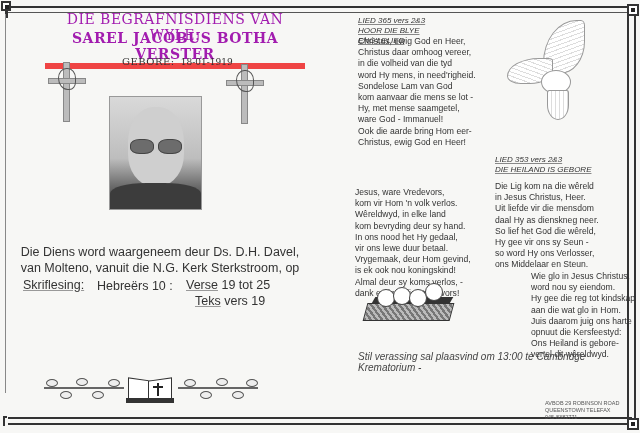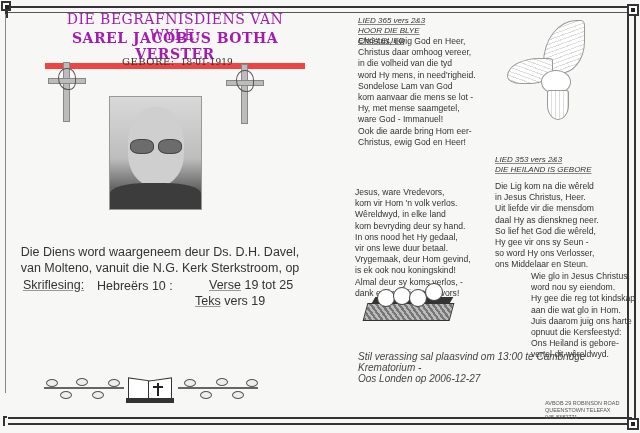--- a/index.html
+++ b/index.html
@@ -120,21 +120,21 @@
   <div>van Molteno, vanuit die N.G. Kerk Sterkstroom, op</div>
 </div>
 
 <div class="reading">
   <div class="row" style="left:0;top:0;">
     <span class="u">Skriflesing:</span>
   </div>
   <div class="row" style="left:74px;top:1px;">
     <span>Hebreërs 10 :</span>
   </div>
-  <div class="row" style="left:186px;top:0;">
+  <div class="row" style="left:163px;top:0;">
     <span class="u">Verse</span>
     <span>19 tot 25</span>
   </div>
   <div class="row" style="left:172px;top:16px;">
     <span class="u">Teks</span>
     <span>vers 19</span>
   </div>
 </div>
 
 <div class="ornament">
@@ -217,20 +217,19 @@
   <div class="top"></div>
   <div class="base"></div>
   <div class="fl" style="left:22px;top:6px;"></div>
   <div class="fl" style="left:38px;top:4px;"></div>
   <div class="fl" style="left:54px;top:6px;"></div>
   <div class="fl" style="left:70px;top:0px;"></div>
 </div>
 
 <div class="cremation">
   <div>Stil verassing sal plaasvind om 13:00 te Cambridge Krematorium -</div>
-  <div>Oos Londen op 2006-12-27</div>
 </div>
 
 <div class="printer">
   <div>AVBOB 29 ROBINSON ROAD</div>
   <div>QUEENSTOWN TELEFAX</div>
   <div>045-8382771</div>
 </div>
 
 </body></html>

